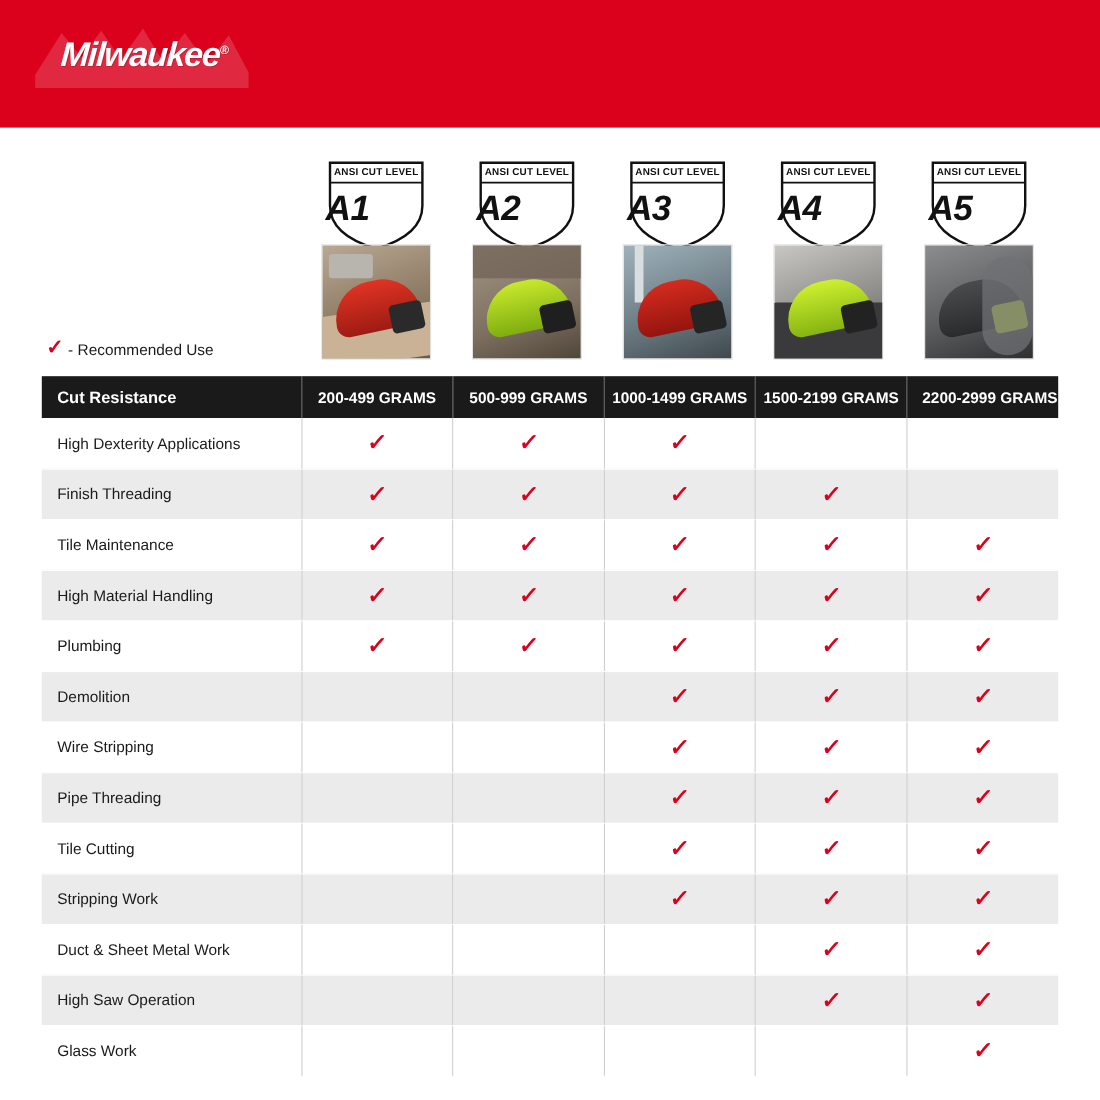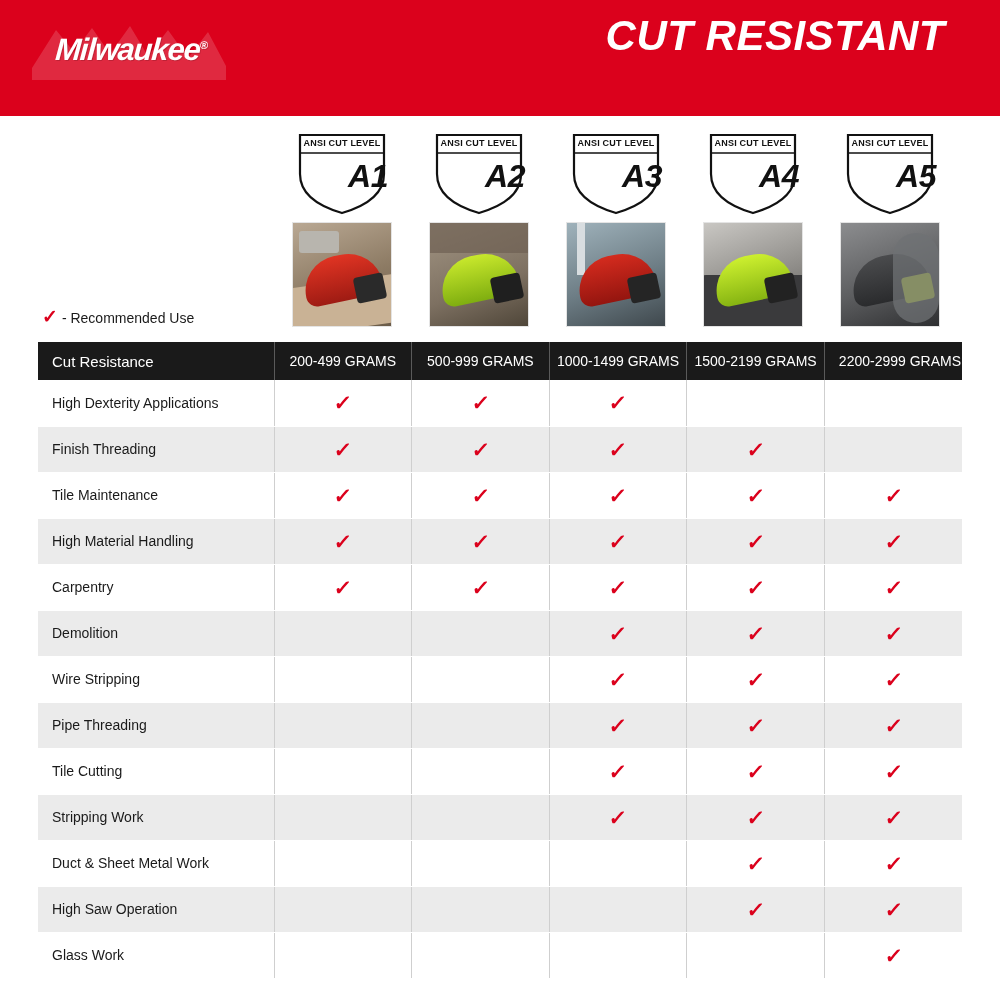--- a/index.html
+++ b/index.html
@@ -63,21 +63,21 @@
     font-style: italic;
     font-size: 42px;
     line-height: 44px;
     letter-spacing: 0.5px;
   }
   .header-title .l2 { display: block; }
 
   
   .badges {
     position: absolute;
-    left: 0; top: 112px;
+    left: 0; top: 125px;
     width: 1000px; height: 100px;
   }
   .badge {
     position: absolute;
     width: 92px; height: 84px;
     top: 20px;
   }
   .badge-shield {
     position: absolute;
     left: 0; top: 0;
@@ -90,21 +90,21 @@
     text-align: center;
     font-size: 9px;
     font-weight: bold;
     letter-spacing: 0.2px;
     color: #111;
   }
   .badge-level {
     position: absolute;
     left: 0; top: 26px;
     width: 92px;
-    text-align: right;
+    text-align: left;
     font-size: 32px;
     font-weight: bold;
     font-style: italic;
     color: #111;
     letter-spacing: -0.5px;
   }
 
   
   .photos {
     position: absolute;
@@ -165,21 +165,21 @@
     table-layout: fixed;
   }
   table.grid col.c0 { width: 236px; }
   table.grid col.cx { width: 137.6px; }
 
   table.grid thead th {
     background: #1a1a1a;
     color: #ffffff;
     height: 38px;
     font-size: 14px;
-    font-weight: normal;
+    font-weight: bold;
     text-align: center;
     border-right: 1px solid #5a5a5a;
     padding: 0;
   }
   table.grid thead th.head-label {
     text-align: left;
     padding-left: 14px;
     font-size: 15px;
   }
   table.grid thead th:last-child { border-right: none; padding-left: 13px; }
@@ -217,21 +217,20 @@
 
   <div class="header">
     <div class="logo-wrap">
       <svg class="logo-lightning" viewBox="0 0 200 62">
         <path d="M2 46 L26 8 L44 30 L62 6 L80 32 L100 4 L118 34 L138 8 L158 36 L178 10 L196 44 L196 58 L2 58 Z" fill="#ffffff" opacity="0.16"></path>
         <path d="M0 50 L198 50 L198 54 L0 54 Z" fill="#ffffff" opacity="0.0"></path>
       </svg>
       <div class="logo-text"><span>Milwaukee</span><span class="logo-reg">®</span></div>
     </div>
     <div class="header-title">
-      <span class="l1">CUT RESISTANT</span>
     </div>
   </div>
 
   <div class="badges">
 
     <div class="badge" style="left:296px">
       <svg class="badge-shield" viewBox="0 0 92 84">
         <path d="M4 3 H88 V42 C88 62 70 74 46 81 C22 74 4 62 4 42 Z" fill="#ffffff" stroke="#111" stroke-width="2.2"></path>
         <line x1="4" y1="21" x2="88" y2="21" stroke="#111" stroke-width="1.6"></line>
       </svg>
@@ -366,21 +365,21 @@
         </tr>
         <tr class="alt">
           <td class="label">High Material Handling</td>
           <td><span class="chk">✓</span></td>
           <td><span class="chk">✓</span></td>
           <td><span class="chk">✓</span></td>
           <td><span class="chk">✓</span></td>
           <td><span class="chk">✓</span></td>
         </tr>
         <tr>
-          <td class="label">Carpentry</td>
+          <td class="label">Plumbing</td>
           <td><span class="chk">✓</span></td>
           <td><span class="chk">✓</span></td>
           <td><span class="chk">✓</span></td>
           <td><span class="chk">✓</span></td>
           <td><span class="chk">✓</span></td>
         </tr>
         <tr class="alt">
           <td class="label">Demolition</td>
           <td></td>
           <td></td>

